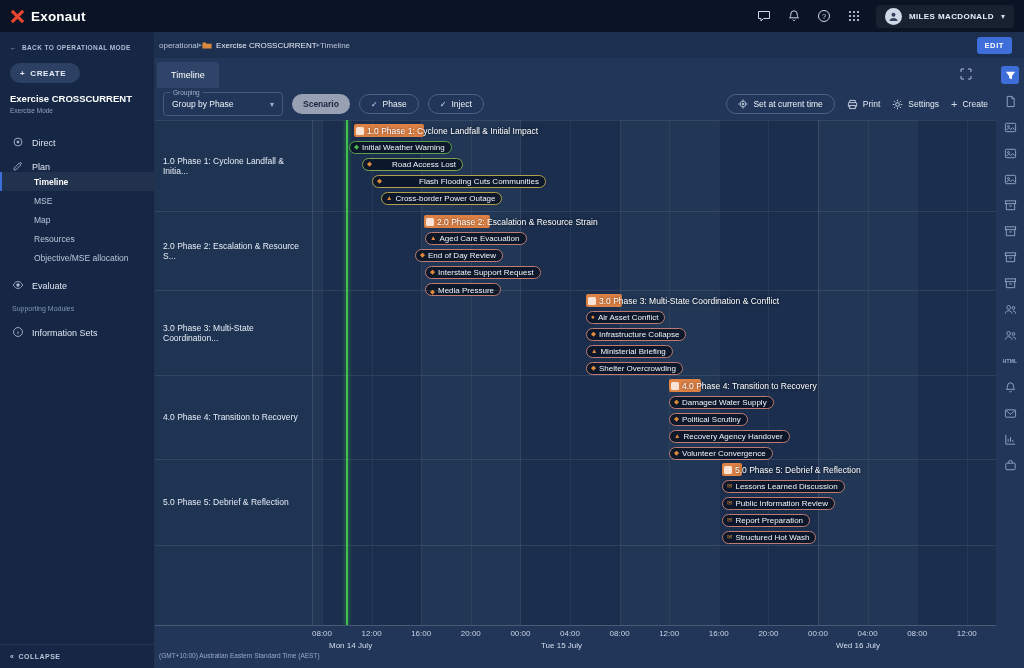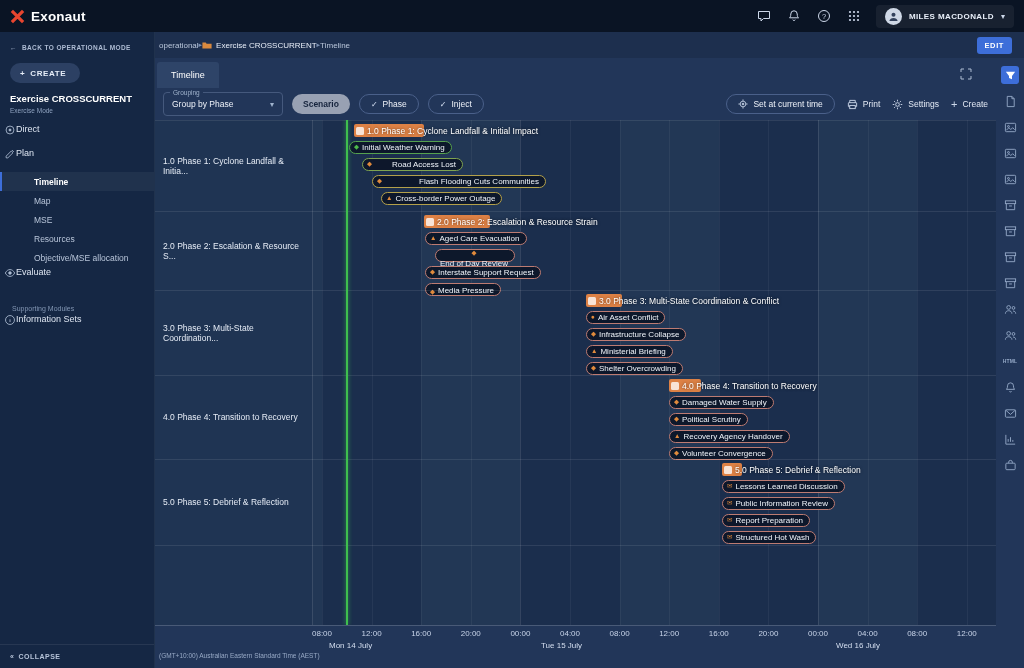--- a/index.html
+++ b/index.html
@@ -27,21 +27,21 @@
              border-right:1px solid rgba(255,255,255,.05); z-index:30; }
   .sb-back { display:flex; align-items:center; gap:5px; padding:12px 10px 4px 10px; color:#aebcd4; font-size:6.5px;
              letter-spacing:.4px; font-weight:600; cursor:pointer; }
   .sb-create { margin:8px 10px 0 10px; display:inline-flex; align-items:center; gap:5px; background:#2c4063;
                color:#e6edf8; border:none; border-radius:11px; height:20px; padding:0 14px 0 10px; font-size:8px;
                font-weight:700; letter-spacing:.6px; cursor:pointer; font-family:inherit; }
   .sb-ex { padding:10px 10px 0 10px; }
   .sb-ex-title { color:#fff; font-size:9.5px; font-weight:700; }
   .sb-ex-sub { color:#8fa2bf; font-size:6.5px; margin-top:3px; }
   .sb-nav { margin-top:10px; }
-  .sb-item { display:flex; align-items:flex-start; gap:0; height:24px; padding-left:4px; color:#dde5f1;
+  .sb-item { display:flex; align-items:flex-end; gap:8px; height:24px; padding-left:12px; color:#dde5f1;
              font-size:9px; cursor:pointer; }
   .sb-item svg { width:12px; height:12px; color:#aebdd4; }
   .sb-sub { display:flex; align-items:center; height:19px; padding-left:34px; color:#b9c6da; font-size:8.5px; cursor:pointer; }
   .sb-sub.active { color:#fff; font-weight:700; background:rgba(255,255,255,.05); box-shadow:inset 2px 0 0 #3d6ed9; }
   .sb-header { padding:14px 0 2px 12px; color:#8296b3; font-size:7px; }
   .sb-footer { position:absolute; left:0; bottom:0; width:100%; height:24px; border-top:1px solid rgba(255,255,255,.08);
                display:flex; align-items:center; padding-left:10px; gap:4px; color:#b6c3d8; font-size:7px;
                font-weight:700; letter-spacing:.5px; cursor:pointer; }
 
   
@@ -194,22 +194,22 @@
         <span>Direct</span>
       </div>
       <div class="sb-item">
         <svg viewBox="0 0 14 14" fill="none" stroke="currentColor">
             <path d="M2.5 11.5v-2l6-6 2 2-6 6z"></path>
             <path d="M9.5 2.5l2 2"></path>
           </svg>
         <span>Plan</span>
       </div>
       <div class="sb-sub active">Timeline</div>
+      <div class="sb-sub">MSE</div>
       <div class="sb-sub">Map</div>
-      <div class="sb-sub">MSE</div>
       <div class="sb-sub">Resources</div>
       <div class="sb-sub">Objective/MSE allocation</div>
       <div class="sb-item">
         <svg viewBox="0 0 14 14" fill="none" stroke="currentColor">
             <path d="M1.5 7c1.6-2.8 3.4-4 5.5-4s3.9 1.2 5.5 4c-1.6 2.8-3.4 4-5.5 4S3.1 9.8 1.5 7z"></path>
             <circle cx="7" cy="7" r="1.5" fill="currentColor"></circle>
           </svg>
         <span>Evaluate</span>
       </div>
       <div class="sb-header">Supporting Modules</div>
@@ -458,21 +458,21 @@
         <div class="hline" style="top: 91px;"></div>
         <div class="row-label" style="top: 91px; height: 79px;">2.0 Phase 2: Escalation &amp; Resource S...</div>
         <div class="phase-bar" style="left: 269px; top: 95px; width: 66px;">
           <span class="phase-bar-icon"></span>
           <span class="phase-bar-label">2.0 Phase 2: Escalation &amp; Resource Strain</span>
         </div>
         <div class="pill" style="left: 270px; top: 112px; border-color: rgb(189, 123, 114);">
           <span class="pill-icon" style="color: rgb(224, 138, 60);">▲</span>
           <span class="pill-label">Aged Care Evacuation</span>
         </div>
-        <div class="pill" style="left: 280px; top: 129px; border-color: rgb(189, 123, 114); flex-direction: column;">
+        <div class="pill" style="left: 260px; top: 129px; border-color: rgb(189, 123, 114);">
           <span class="pill-icon" style="color: rgb(224, 138, 60);">◆</span>
           <span class="pill-label">End of Day Review</span>
         </div>
         <div class="pill" style="left: 270px; top: 146px; border-color: rgb(189, 123, 114);">
           <span class="pill-icon" style="color: rgb(224, 138, 60);">◆</span>
           <span class="pill-label">Interstate Support Request</span>
         </div>
         <div class="pill" style="left: 270px; top: 163px; border-color: rgb(189, 123, 114); align-items: flex-end;">
           <span class="pill-icon" style="color: rgb(224, 138, 60);">◆</span>
           <span class="pill-label">Media Pressure</span>

